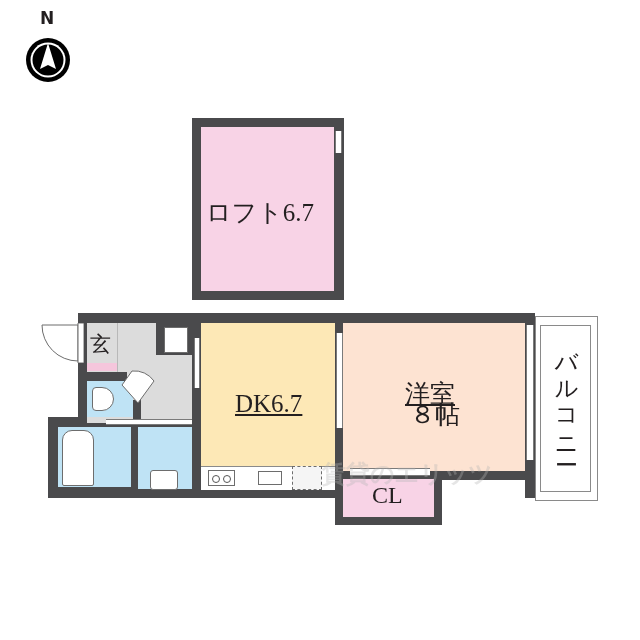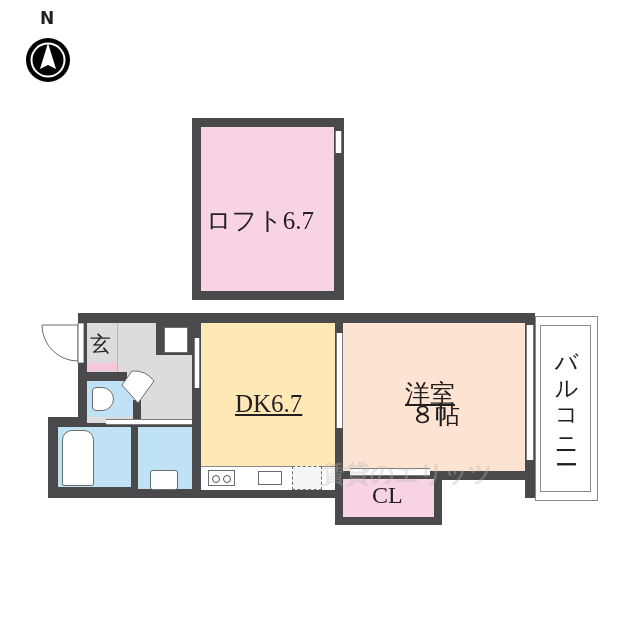--- a/index.html
+++ b/index.html
@@ -22,21 +22,21 @@
     <circle cx="23" cy="23" r="22" fill="#000"></circle>
     <circle cx="23" cy="23" r="17.5" fill="#fff"></circle>
     <circle cx="23" cy="23" r="15.5" fill="#000"></circle>
     <path d="M23 6 L31 32 L23 28 L15 32 Z" fill="#fff"></path>
   </svg>
 </div>
 
 <div class="room" style="left:192px; top:118px; width:152px; height:182px; background:#4a4a4c;"></div>
 <div class="room" style="left:201px; top:127px; width:133px; height:164px; background:#f8d3e6;"></div>
 <div class="win" style="left:335px; top:131px; width:5px; height:22px;"></div>
-<div class="label" style="left:206px; top:204px; font-size:25px;">ロフト6.7</div>
+<div class="label" style="left:206px; top:196px; font-size:25px;">ロフト6.7</div>
 
 <div class="wall" style="left:78px; top:313px; width:457px; height:10px;"></div>
 <div class="wall" style="left:78px; top:313px; width:9px; height:108px;"></div>
 <div class="wall" style="left:48px; top:417px; width:152px; height:81px;"></div>
 <div class="wall" style="left:192px; top:489px; width:152px; height:9px;"></div>
 <div class="wall" style="left:525px; top:313px; width:10px; height:185px;"></div>
 <div class="wall" style="left:335px; top:471px; width:200px; height:9px;"></div>
 
 <div class="room" style="left:87px; top:323px; width:105px; height:100px; background:#dcdcdc;"></div>
 <div class="room" style="left:87px; top:323px; width:30px; height:50px; background:#dcdcdc; border-right:1px solid #b8b8b8;"></div>

